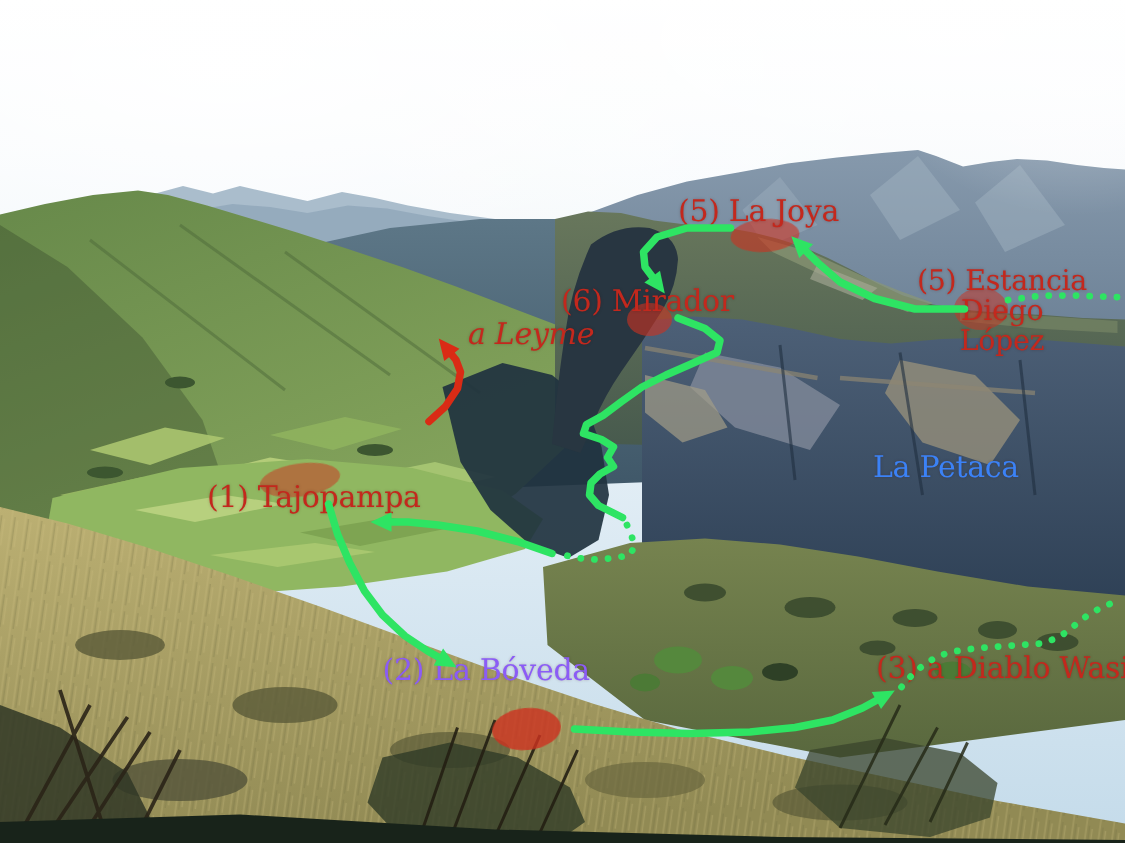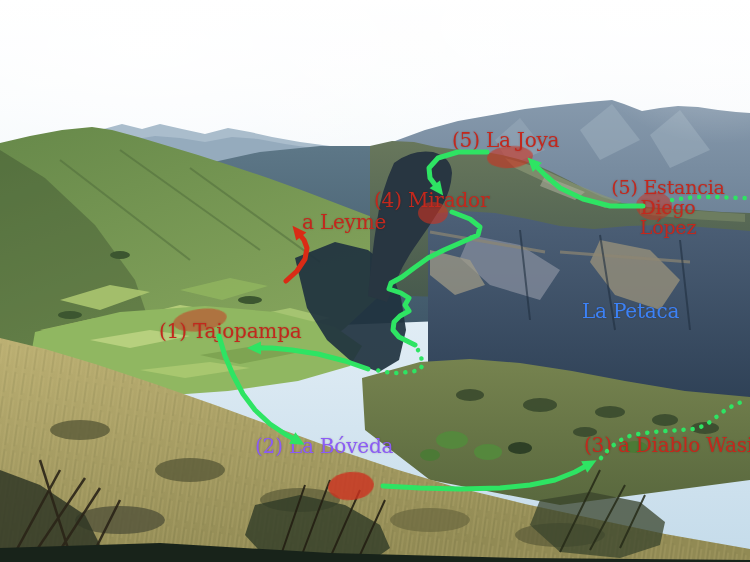--- a/index.html
+++ b/index.html
@@ -184,24 +184,24 @@
         <ellipse cx="654" cy="206" rx="18" ry="14" fill="#cd3220" opacity="0.5" transform="rotate(0 654 206)" filter="url(#blobBlur)"></ellipse>
         <ellipse cx="351" cy="486" rx="23" ry="14" fill="#cd3220" opacity="0.8" transform="rotate(-5 351 486)" filter="url(#blobBlur)"></ellipse>
       </g>
   </svg>
 
   <div class="map-label" style="left: 452px; top: 130px; color: rgb(195, 40, 29);">(5) La Joya</div>
   <div class="map-label label-estancia" style="left: 583px; top: 178px; color: rgb(195, 40, 29);">
     <span>(5) Estancia Diego</span>
     <span class="line2">López</span>
   </div>
-  <div class="map-label" style="left: 374px; top: 190px; color: rgb(195, 40, 29);">(4) Mirador</div>
-  <div class="map-label" style="left: 302px; top: 212px; color: rgb(195, 40, 29);">a Leyme</div>
+  <div class="map-label" style="left: 374px; top: 190px; color: rgb(195, 40, 29);">(6) Mirador</div>
+  <div class="map-label" style="left: 312px; top: 212px; color: rgb(195, 40, 29); font-style: italic;">a Leyme</div>
   <div class="map-label" style="left: 582px; top: 301px; color: #3b82f6;">La Petaca</div>
-  <div class="map-label" style="left: 159px; top: 321px; color: rgb(195, 40, 29);">(1) Tajopampa</div>
+  <div class="map-label" style="left: 138px; top: 321px; color: rgb(195, 40, 29);">(1) Tajopampa</div>
   <div class="map-label" style="left: 255px; top: 436px; color: #8b5cf6;">(2) La Bóveda</div>
   <div class="map-label" style="left: 584px; top: 435px; color: rgb(195, 40, 29);">(3) a Diablo Wasi</div>
 
   <svg id="route-overlay" viewBox="0 0 750 562" aria-hidden="true">
       <polyline points="672,200 695,197 718,197 740,198 750,198" fill="none" stroke="#2ee463" stroke-width="4.5" stroke-linecap="round" stroke-linejoin="round" stroke-dasharray="0.1 9"></polyline>
       <polyline points="643,206 610,206 583,199 560,188 545,175 536,166" fill="none" stroke="#2ee463" stroke-width="5" stroke-linecap="round" stroke-linejoin="round"></polyline>
       <polygon points="527.5147186257615,157.51471862576142 542.0104076400856,162.81801948466054 532.8180194846606,172.01040764008567" fill="#2ee463"></polygon>
       <polyline points="487,152 458,152 438,158 429,168 430,178 436,186" fill="none" stroke="#2ee463" stroke-width="5" stroke-linecap="round" stroke-linejoin="round"></polyline>
       <polygon points="443.2,195.6 429.6,188.3 440,180.5" fill="#2ee463"></polygon>
       <polyline points="452,212 470,219 480,227 478,235 460,243 444,250 428,258 414,268 402,277 391,283 389,289 401,293 409,298 405,305 409,311 400,316 394,322 393,330 399,337 409,342 415,345" fill="none" stroke="#2ee463" stroke-width="5" stroke-linecap="round" stroke-linejoin="round"></polyline>

